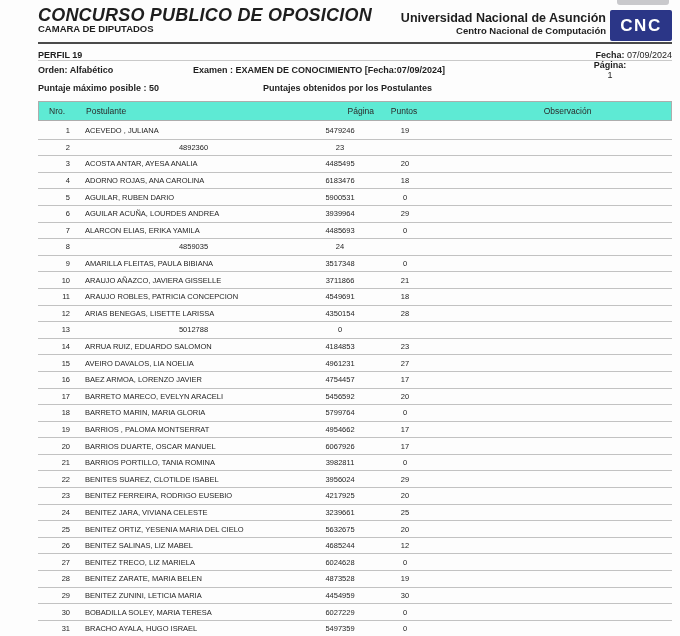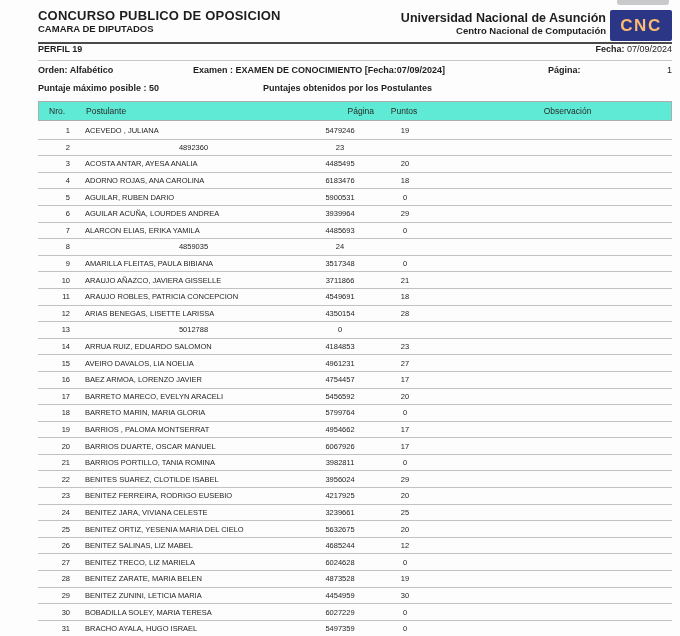--- a/index.html
+++ b/index.html
@@ -13,44 +13,44 @@
   .page { padding: 8px 8px 0 38px; position: relative; }
 
   .top-artifact {
     position: absolute; top: 0; left: 617px; width: 52px; height: 5px;
     background: #c9c9cc; border-radius: 0 0 3px 3px;
   }
 
   
   .hdr { display: flex; align-items: flex-start; height: 33px; }
   .hdr-left { flex: 1 1 auto; }
-  .hdr-title { font-size: 13px; font-weight: bold; letter-spacing: .2px; line-height: 15px; }
+  .hdr-title { font-size: 18px; font-weight: bold; letter-spacing: .2px; line-height: 15px; font-style: italic; }
   .hdr-sub   { font-size: 9.5px; font-weight: bold; line-height: 12px; }
   .hdr-right { text-align: right; margin-right: 4px; padding-top: 3px; }
   .org-title { font-size: 12.5px; font-weight: bold; line-height: 14px; }
   .org-sub   { font-size: 9.5px;  font-weight: bold; line-height: 12px; }
   .logo {
     width: 62px; height: 31px; margin-top: 2px; flex: 0 0 auto;
-    background: #2b3687; color: #fdba74; border-radius: 2px;
+    background: #2b3687; color: #ffffff; border-radius: 2px;
     display: flex; align-items: center; justify-content: center;
     font-size: 17px; font-weight: bold; letter-spacing: 1.5px;
     font-family: "Liberation Sans", sans-serif;
   }
   .rule-dark  { height: 2px; background: #4a4a4a; margin-top: 1px; }
   .rule-light { height: 1px; background: #c9c9c9; }
 
   
   .meta { font-size: 9px; }
-  .row-perfil { display: flex; justify-content: space-between; align-items: flex-start; height: 16px; gap: 48px; }
+  .row-perfil { display: flex; justify-content: space-between; align-items: flex-end; height: 16px; gap: 48px; }
   .b { font-weight: bold; }
   .row-orden { position: relative; height: 17px; display: flex; align-items: center; }
   .examen { position: absolute; left: 155px; font-weight: bold; }
   .pagina-wrap {
     position: absolute; right: 0; width: 124px;
-    display: flex; justify-content: space-between; align-items: center;
+    display: flex; justify-content: space-between; align-items: center; flex-direction: column;
   }
   .row-puntaje { position: relative; height: 20px; display: flex; align-items: center; }
   .puntajes-sub { position: absolute; left: 225px; font-weight: bold; }
 
   
   .grid-cols { display: grid; grid-template-columns: 44px 1fr 70px 60px 237px; align-items: center; }
   .thead {
     height: 20px; border: 1px solid #adadad; background: #5eead4;
     font-size: 8.5px; color: #2a2a2a; margin-top: 3px; margin-bottom: 2px;
   }

